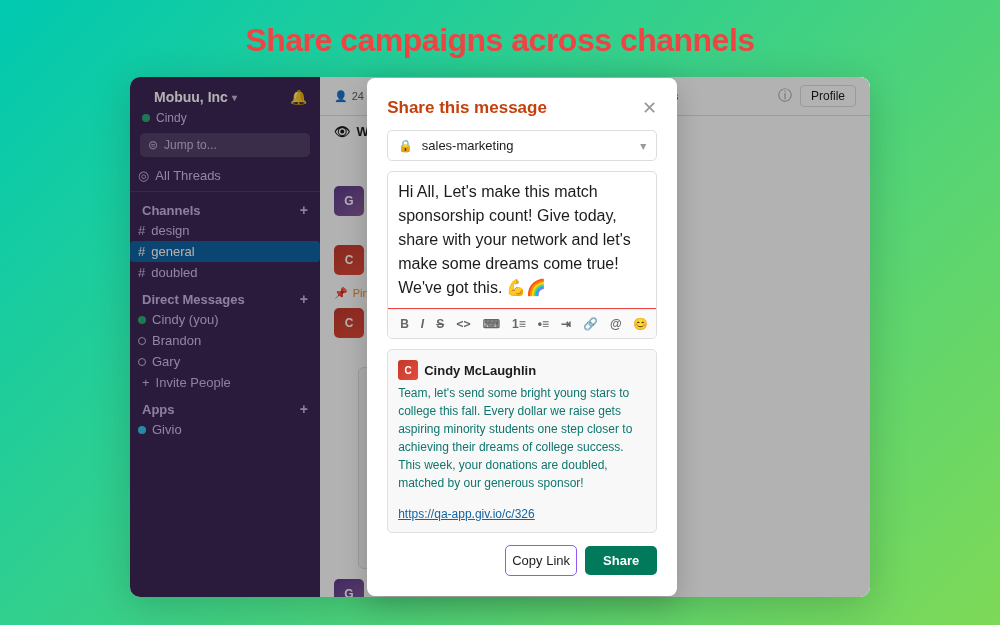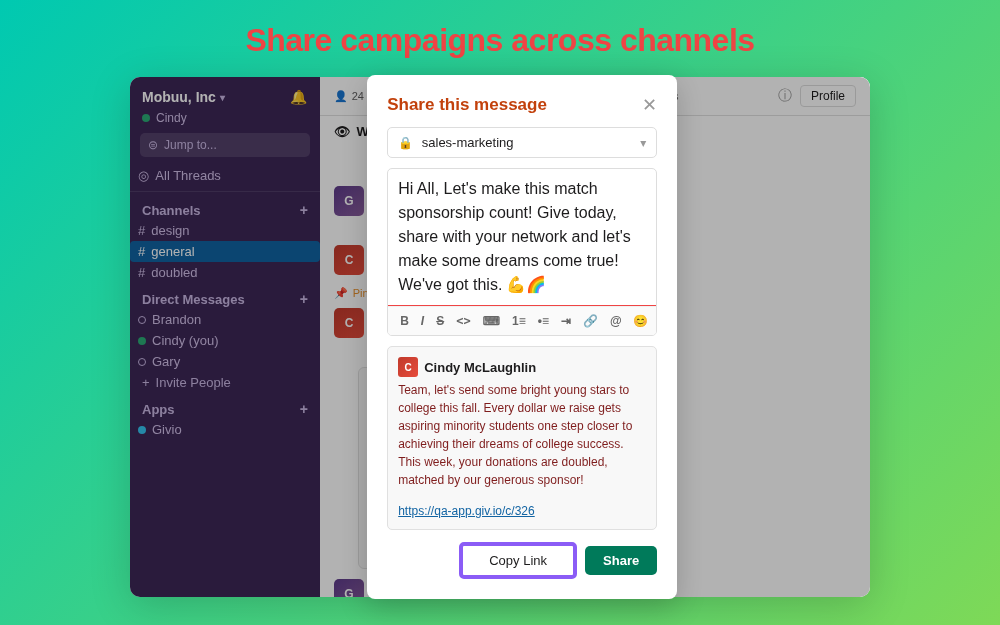--- a/index.html
+++ b/index.html
@@ -43,20 +43,21 @@
       flex-direction: column;
       padding: 0;
       flex-shrink: 0;
     }
 
     .sidebar-header {
       display: flex;
       align-items: center;
       justify-content: space-between;
       padding: 12px 12px 4px;
+      margin-left: 12px;
     }
 
     .workspace-name {
       color: #fff;
       font-size: 14px;
       font-weight: 700;
       display: flex;
       align-items: center;
       gap: 4px;
     }
@@ -527,43 +528,43 @@
       display: flex;
       align-items: center;
       justify-content: center;
       font-size: 10px;
       color: white;
       font-weight: 600;
     }
 
     .preview-text {
       font-size: 12px;
-      color: #7f1d1d;
+      color: #0f766e;
       line-height: 1.5;
       margin-bottom: 12px;
     }
 
     .preview-link {
       font-size: 12px;
       color: #1264a3;
       text-decoration: underline;
     }
 
     .modal-actions {
       display: flex;
       align-items: center;
       justify-content: flex-end;
       gap: 8px;
     }
 
     .btn-copy-link {
       background: #fff;
-      border: 4px solid #8b5cf6;
+      border: 1px solid #8b5cf6;
       border-radius: 5px;
-      padding: 7px 26px;
+      padding: 7px 6px;
       font-size: 13px;
       color: #1d1c1d;
       cursor: pointer;
       font-weight: 500;
     }
 
     .btn-share {
       background: #007a5a;
       border: none;
       border-radius: 5px;
@@ -622,26 +623,26 @@
       </div>
       <div class="sidebar-item">
         <span class="hash-icon">#</span>
         <span>doubled</span>
       </div>
       <div class="section-header">
         <span>Direct Messages</span>
         <span class="plus-icon">+</span>
       </div>
       <div class="sidebar-item">
+        <span class="dm-dot"></span>
+        <span>Cindy (you)</span>
+      </div>
+      <div class="sidebar-item">
         <span class="dm-dot-gray"></span>
         <span>Brandon</span>
-      </div>
-      <div class="sidebar-item">
-        <span class="dm-dot"></span>
-        <span>Cindy (you)</span>
       </div>
       <div class="sidebar-item">
         <span class="dm-dot-gray"></span>
         <span>Gary</span>
       </div>
       <div class="invite-item">
         <span>+</span>
         <span>Invite People</span>
       </div>
       <div class="section-header apps-section">

